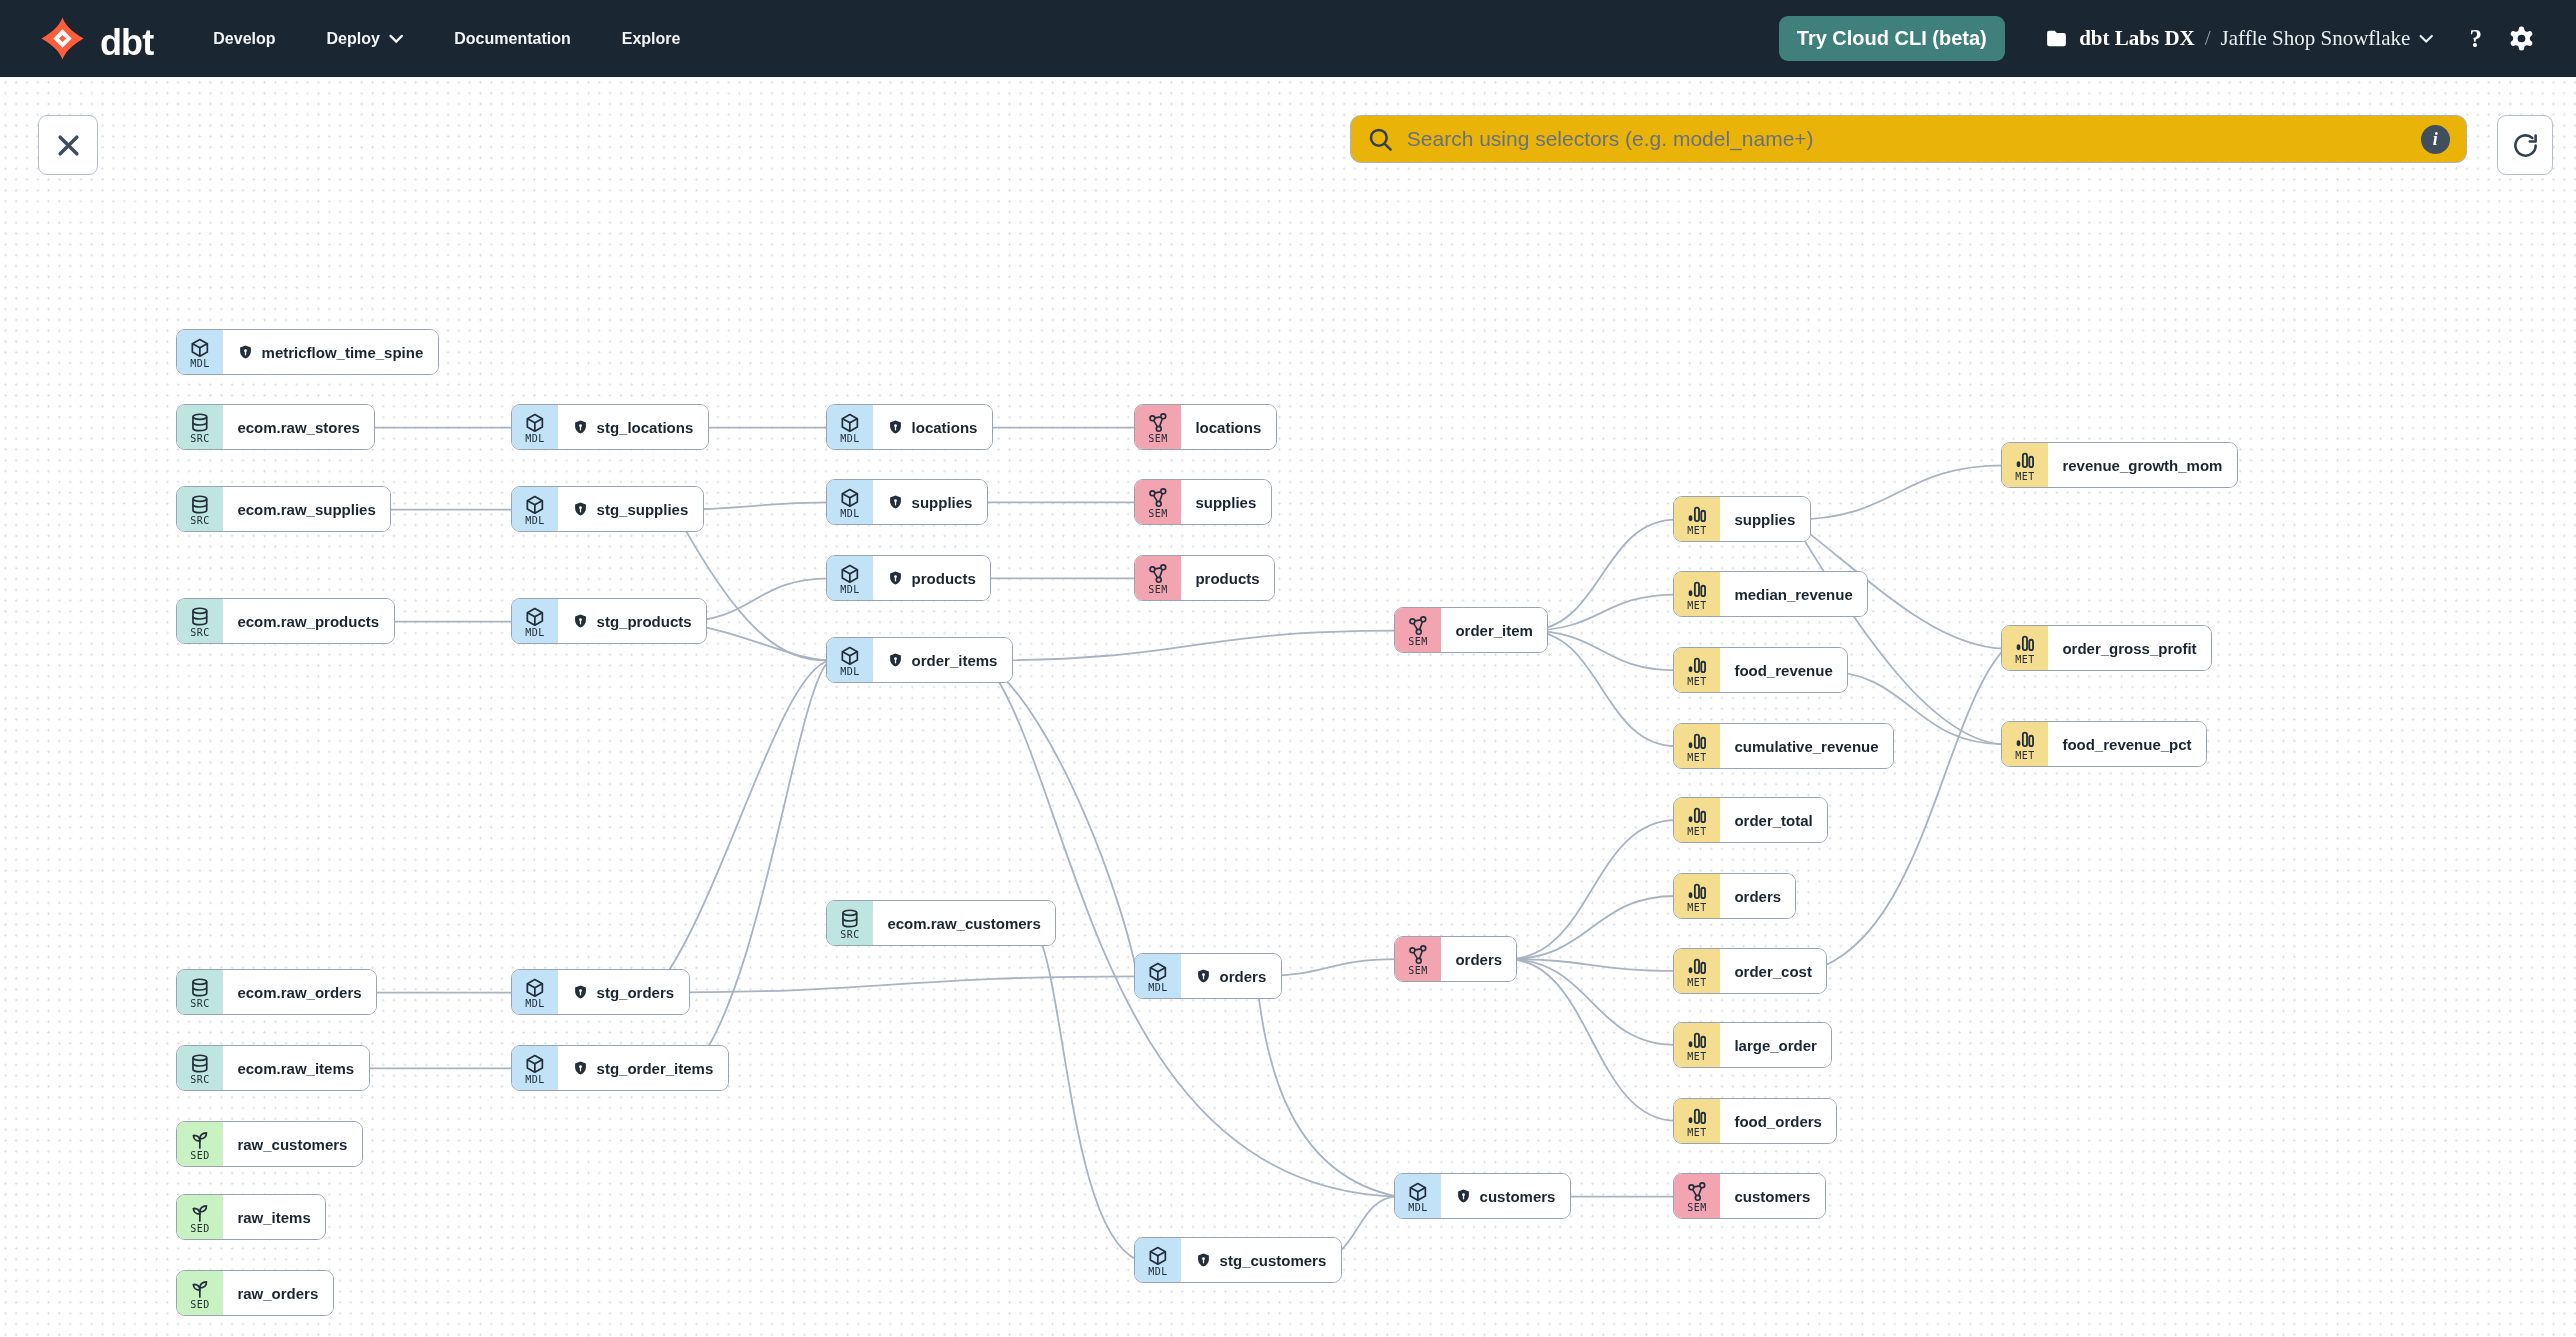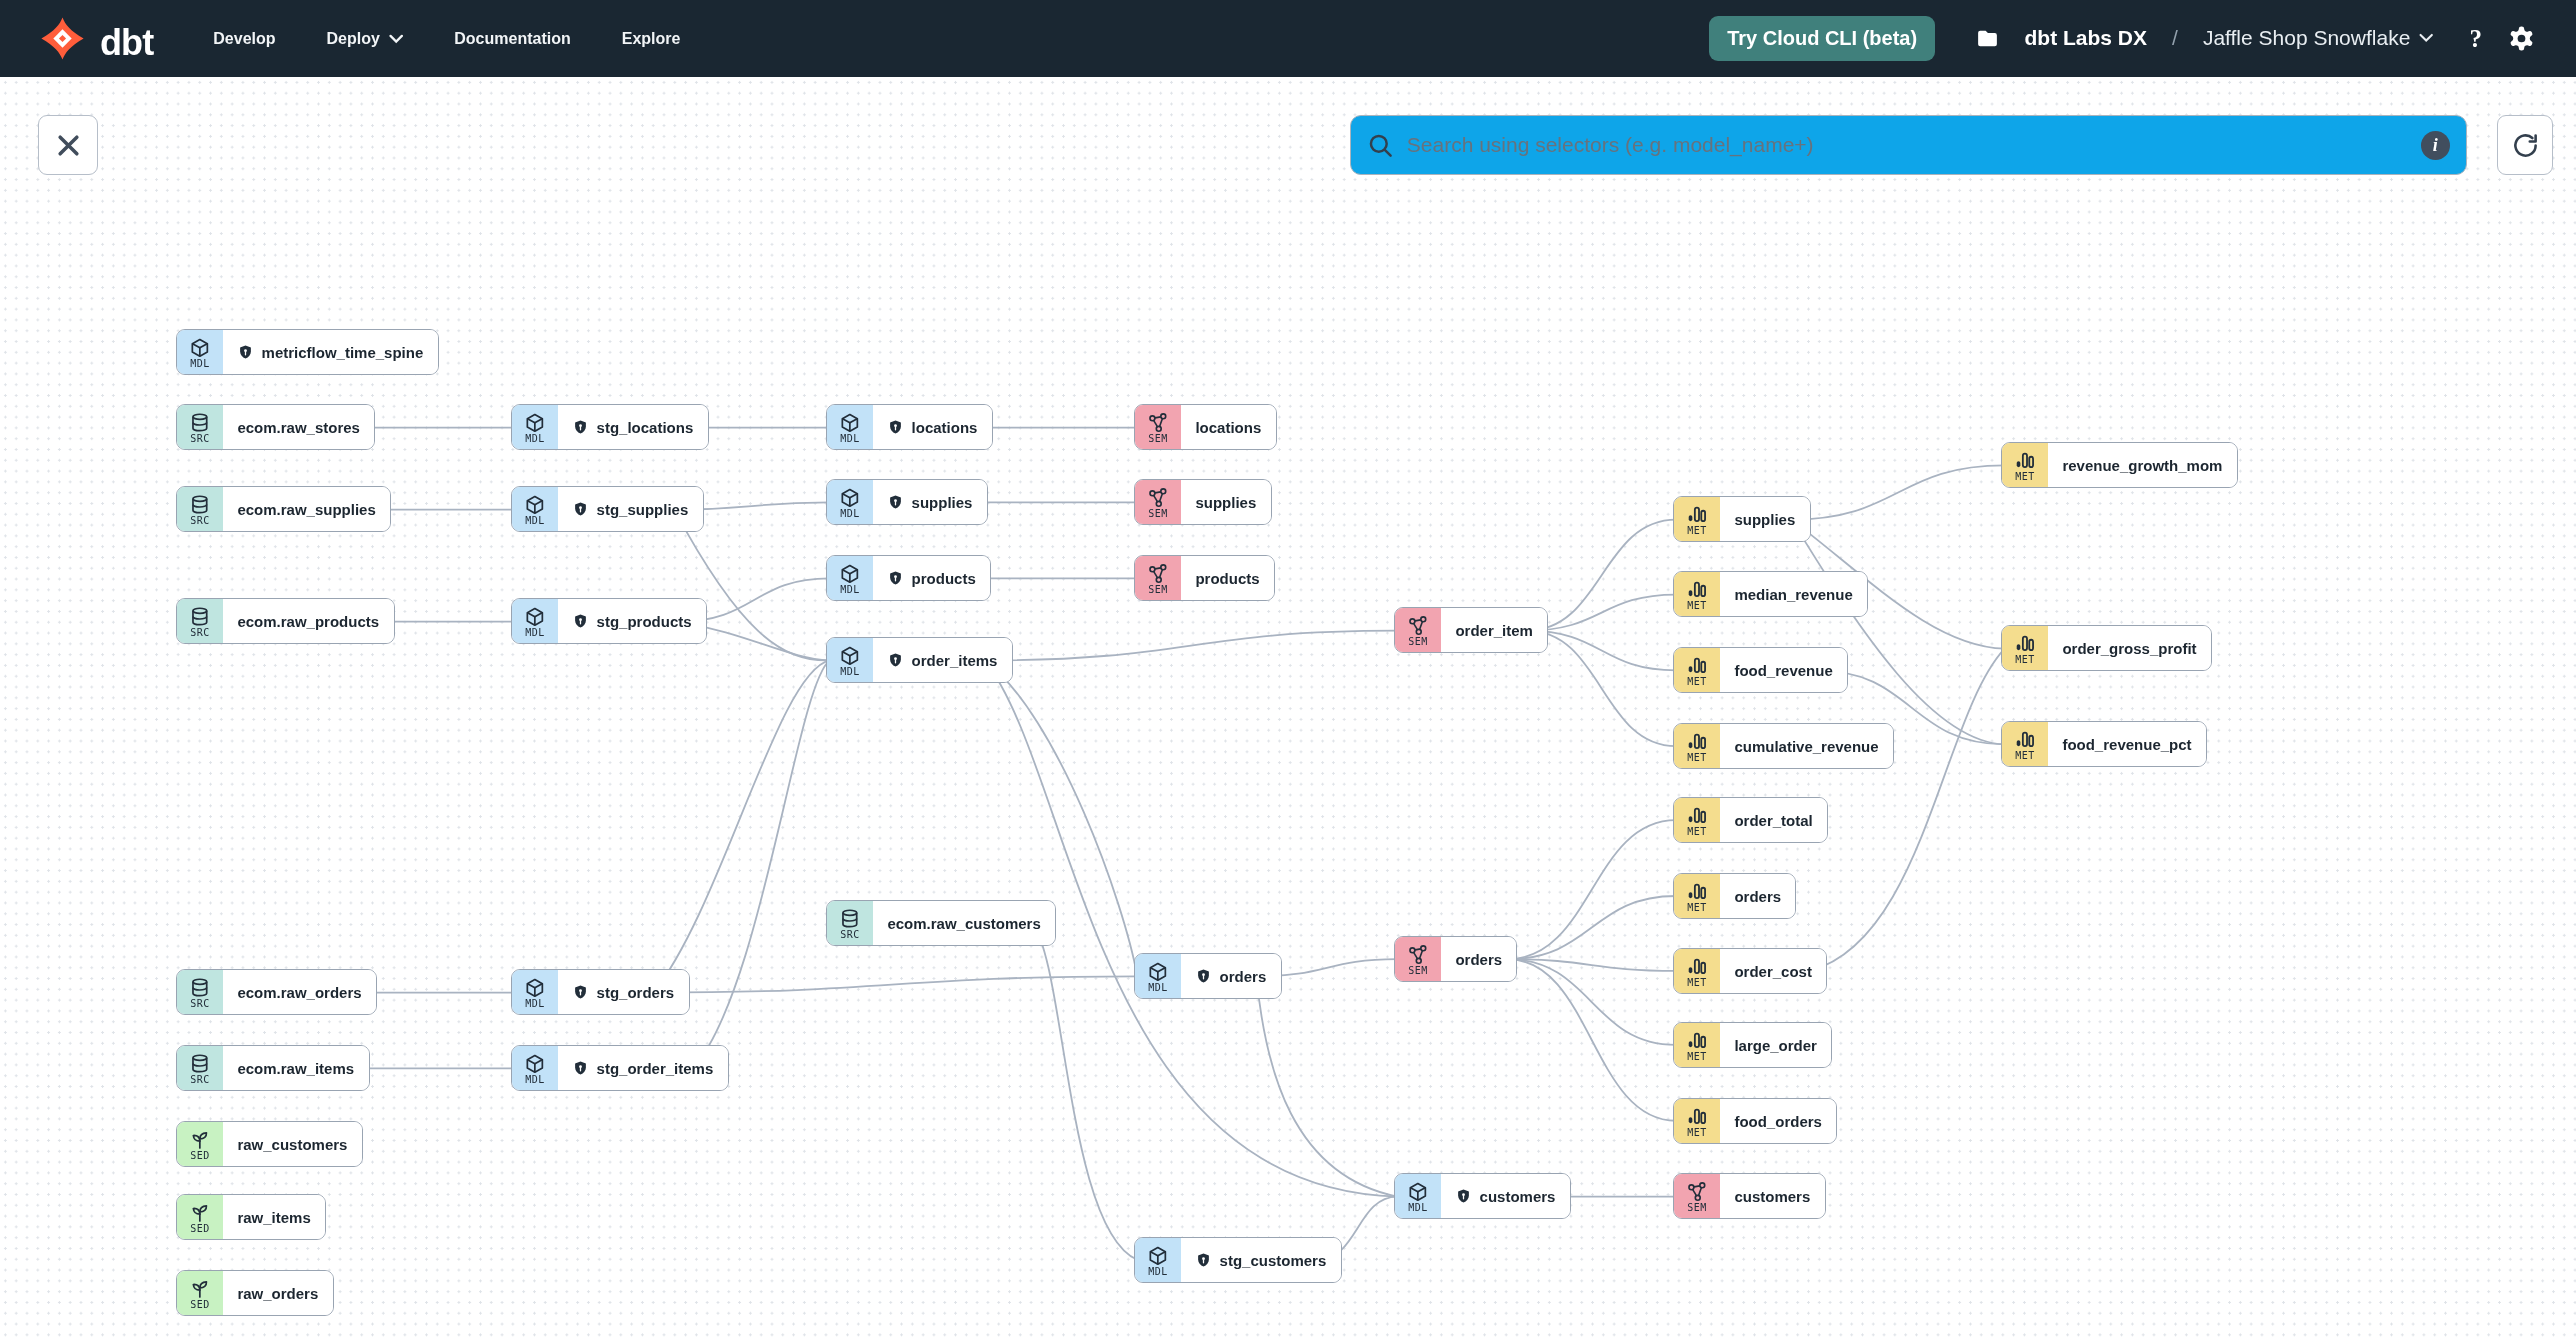--- a/index.html
+++ b/index.html
@@ -12,42 +12,42 @@
     background:#1a2732; display:flex; align-items:center; padding:0 40px; z-index:30; }
   .logo-wrap { display:flex; align-items:flex-end; gap:15px; }
   .logo-mark { width:45px; height:45px; display:block; }
   .logo-text { color:#fff; font-size:36px; font-weight:bold; letter-spacing:-0.9px; line-height:1; }
   .nav-menu { display:flex; align-items:center; gap:51px; margin-left:60px; }
   .nav-item { color:#f2f5f7; font-size:16px; font-weight:bold; display:flex; align-items:center;
     gap:9px; cursor:pointer; }
   .nav-right { margin-left:auto; display:flex; align-items:center; gap:25px; }
   .cta-btn { background:#40807c; color:#fff; font-size:20px; font-weight:bold;
     border:none; border-radius:9px; padding:10.8px 18px; cursor:pointer;text-align:right; }
-  .crumb-wrap { display:flex; align-items:flex-start; gap:25px; margin-left:14.4px; }
+  .crumb-wrap { display:flex; align-items:flex-start; gap:10px; margin-left:14.4px;font-family:Liberation Serif, serif; }
   .org-label { color:#fff; font-size:21px; font-weight:bold; }
   .crumb-sep { color:#93a1ad; font-size:21px; }
   .project-label { color:#e9eef2; font-size:21px; font-weight:normal; display:flex;
     align-items:center; gap:9px; cursor:pointer; }
   .help-btn { color:#fff; font-size:25px; font-weight:bold; cursor:pointer;
     font-family:"Liberation Serif", serif; margin-left:10.8px; }
   .gear-btn { cursor:pointer; display:flex; }
 
   
   .canvas { position:absolute; left:0; top:77px; right:0; bottom:0;
     background-color:#fff;
     background-image:radial-gradient(circle, #dfe3e8 1.1px, transparent 1.3px);
     background-size:10.8px 10.8px; z-index:1; }
 
   
   .tool-btn { position:absolute; background:#fff; border:1.8px solid #b6bec9; border-radius:9px;
     display:flex; align-items:center; justify-content:center; z-index:20; cursor:pointer; }
   .close-btn { left:38px; top:115px; width:60px; height:60px; }
   .crumb-btn { left:110px; top:115px; width:269px; height:60px; font-size:21px; color:#1d2733; }
-  .search-wrap { position:absolute; left:1350px; top:115px; width:1117px; height:60px;
-    background:#0ea5e9; border:1.8px solid #aab3bd; border-radius:10.8px; display:flex;
+  .search-wrap { position:absolute; left:1350px; top:115px; width:1117px; height:48px;
+    background:#eab308; border:1.8px solid #aab3bd; border-radius:10.8px; display:flex;
     align-items:center; padding:0 16.2px; z-index:20; }
   .search-input { flex:1; border:none; outline:none; font-size:21px; color:#273240;
     margin-left:12.6px; font-family:"Liberation Sans", sans-serif; background:transparent; }
   .search-input::placeholder { color:#68727d; }
   .info-dot { width:29px; height:29px; border-radius:50%; background:#414e5e; color:#fff;
     display:flex; align-items:center; justify-content:center; font-size:18px; font-weight:bold;
     font-family:"Liberation Serif", serif; font-style:italic; flex:0 0 auto; cursor:pointer; }
   .refresh-btn { left:2497px; top:115px; width:56px; height:60px; }
 
   

